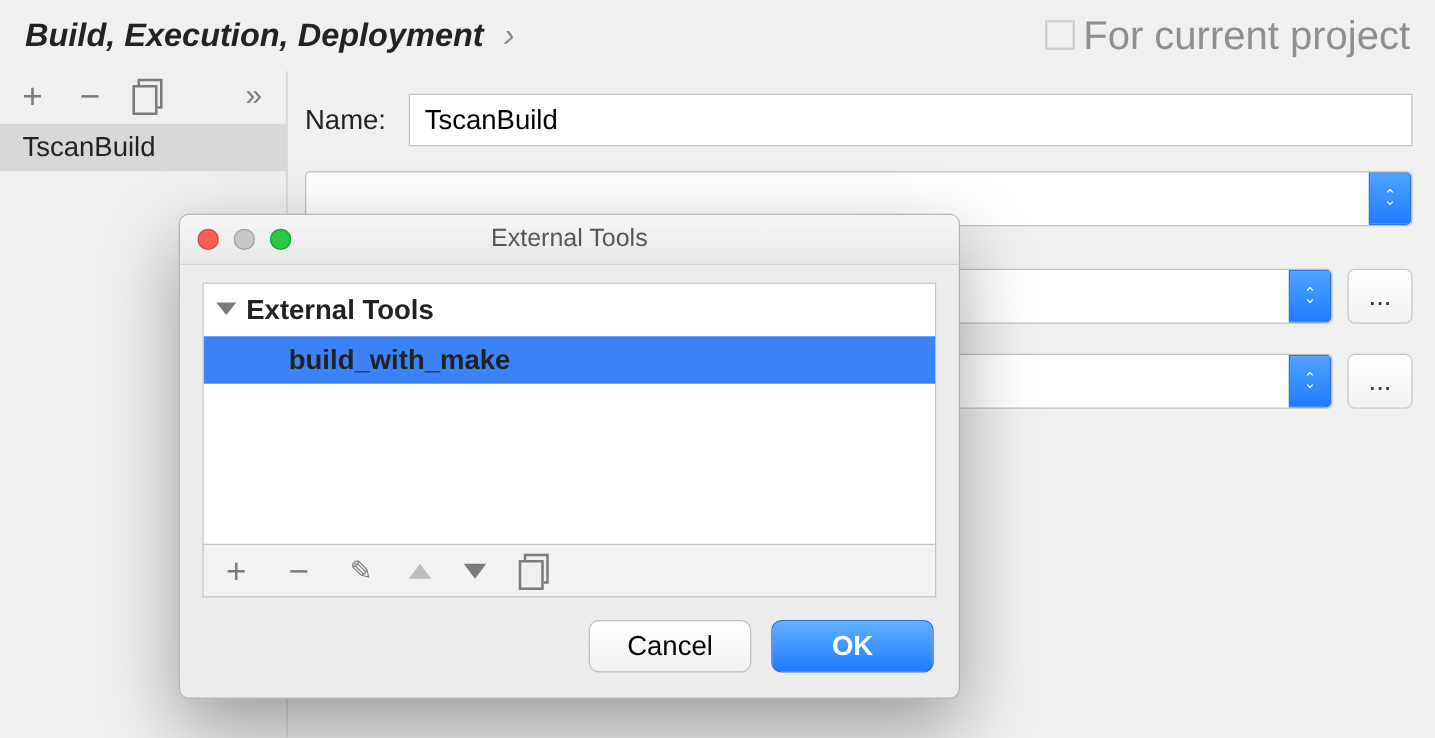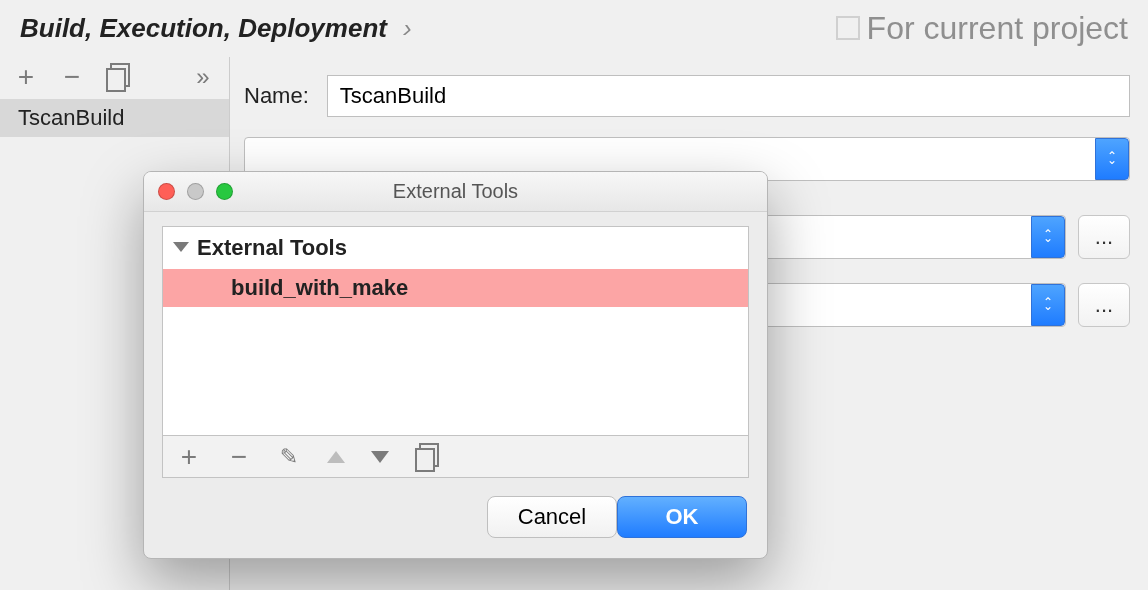--- a/index.html
+++ b/index.html
@@ -182,34 +182,34 @@
     width:0; height:0;
     border-left:8px solid transparent;
     border-right:8px solid transparent;
     border-top:10px solid #7a7a7a;
     transform: translateY(-1px);
   }
   .tree-item {
     padding: 6px 10px 6px 68px;
     font-weight:700;
   }
-  .tree-item.selected { background:#fca5a5; }
+  .tree-item.selected { background:#3b82f6; }
   .tool-strip {
     border:1px solid #c3c3c3; border-top:none;
     background:#f2f2f2;
     height: 42px;
     display:flex; align-items:center; gap:26px;
     padding: 0 14px;
     color:#7b7b7b;
   }
   .pencil::before { content:"✎"; font-size:22px; color:#7b7b7b; }
   .tri-up   { width:0;height:0;border-left:9px solid transparent;border-right:9px solid transparent;border-bottom:12px solid #bdbdbd; }
   .tri-down { width:0;height:0;border-left:9px solid transparent;border-right:9px solid transparent;border-top:12px solid #7b7b7b; }
   .dialog-footer {
-    display:flex; justify-content:flex-end; gap:0;
+    display:flex; justify-content:flex-end; gap:16px;
     padding: 18px 20px 20px 20px;
   }
   .btn {
     min-width: 130px; height: 42px;
     border-radius: 8px;
     font-size: 22px;
     border:1px solid #bfbfbf;
     background: linear-gradient(#ffffff,#f1f1f1);
     cursor:pointer;
   }

